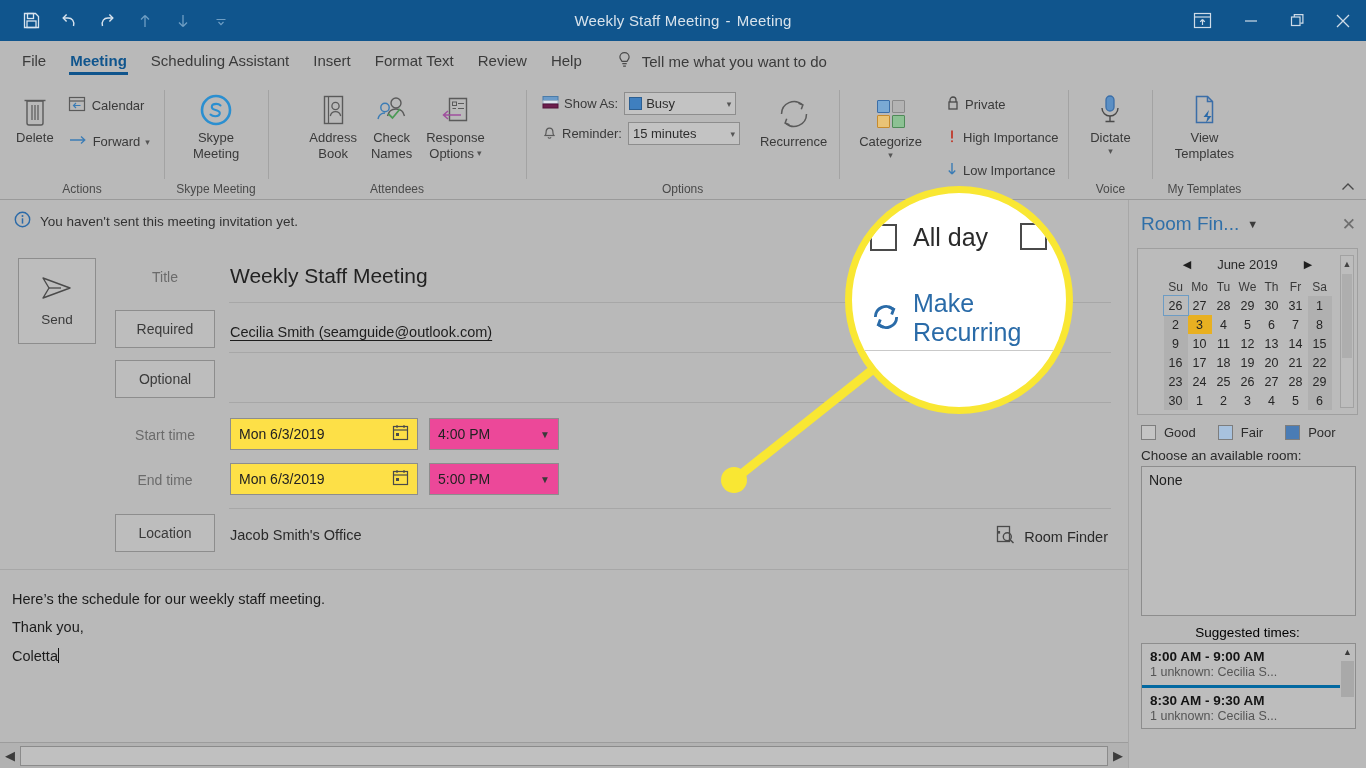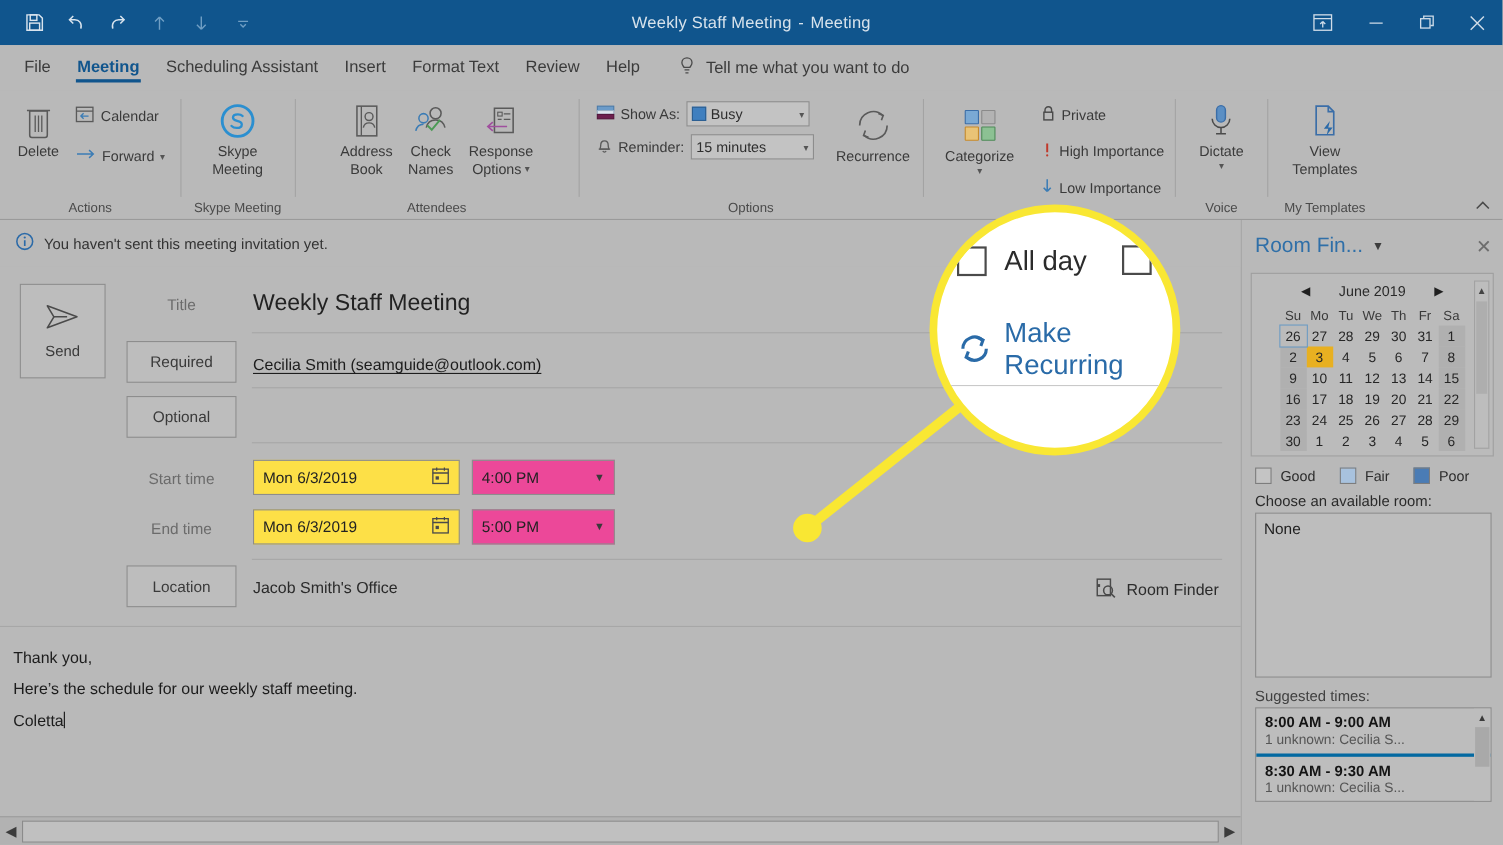--- a/index.html
+++ b/index.html
@@ -177,21 +177,21 @@
   .legend{ display:flex; align-items:center; gap:8px; padding:10px 10px 6px 12px; font-size:13px; color:#2c2c2c; }
   .lg-sw{ width:15px; height:15px; border:1px solid #7d7d7d; }
   .lg-good{ background:#c4c4c4; }
   .lg-fair{ background:#a8c2de; }
   .lg-poor{ background:#4a7cb5; }
   .rf-lbl{ padding:2px 12px 3px; font-size:13.5px; color:#2a2a2a; }
   .roomlist{
     margin:0 10px 0 12px; height:150px; background:#bdbdbd; border:1px solid #8d8d8d;
     font-size:14px; color:#1e1e1e; padding:5px 7px;
   }
-  .sug-lbl{ padding:9px 12px 3px; font-size:13.5px; color:#404040; }
+  .sug-lbl{ padding:9px 12px 3px; font-size:13.5px; color:#000000;text-align:center; }
   .suglist{
     position:relative; margin:0 10px 0 12px; height:86px; background:#bdbdbd; border:1px solid #8d8d8d;
     overflow:hidden;
   }
   .sug-item{ padding:5px 22px 6px 8px; border-bottom:3px solid #0369a1; }
   .sug-time{ font-size:13.5px; font-weight:bold; color:#141414; }
   .sug-sub{ font-size:12.5px; color:#555; margin-top:1px; }
   .sug-sb{ position:absolute; right:0; top:0; bottom:0; width:15px; background:#bdbdbd; }
   .sug-sb .a{ height:16px; display:flex; align-items:center; justify-content:center; font-size:9px; color:#3b3b3b; }
   .sug-sb .th{ position:absolute; left:1px; right:1px; top:17px; height:36px; background:#a9a9a9; }
@@ -653,22 +653,22 @@
             <rect x="2.5" y="6" width="2.6" height="2.6" fill="#4a4a4a"></rect>
             <circle cx="12.3" cy="11.8" r="4" fill="none" stroke="#4a4a4a" stroke-width="1.4"></circle>
             <path d="M15.2 14.8L18.5 18" stroke="#4a4a4a" stroke-width="1.5"></path>
           </svg>
       </span>
       <span>Room Finder</span>
     </div>
   </div>
 
   <div class="bodyarea">
+    <p>Here’s the schedule for our weekly staff meeting.</p>
     <p>Thank you,</p>
-    <p>Here’s the schedule for our weekly staff meeting.</p>
     <p><span>Coletta</span><span class="caret-bar"></span></p>
   </div>
 
   <div class="hscroll">
     <div class="hs-arrow">◀</div>
     <div class="hs-track"></div>
     <div class="hs-arrow">▶</div>
   </div>
 
   <div class="rfpane">

